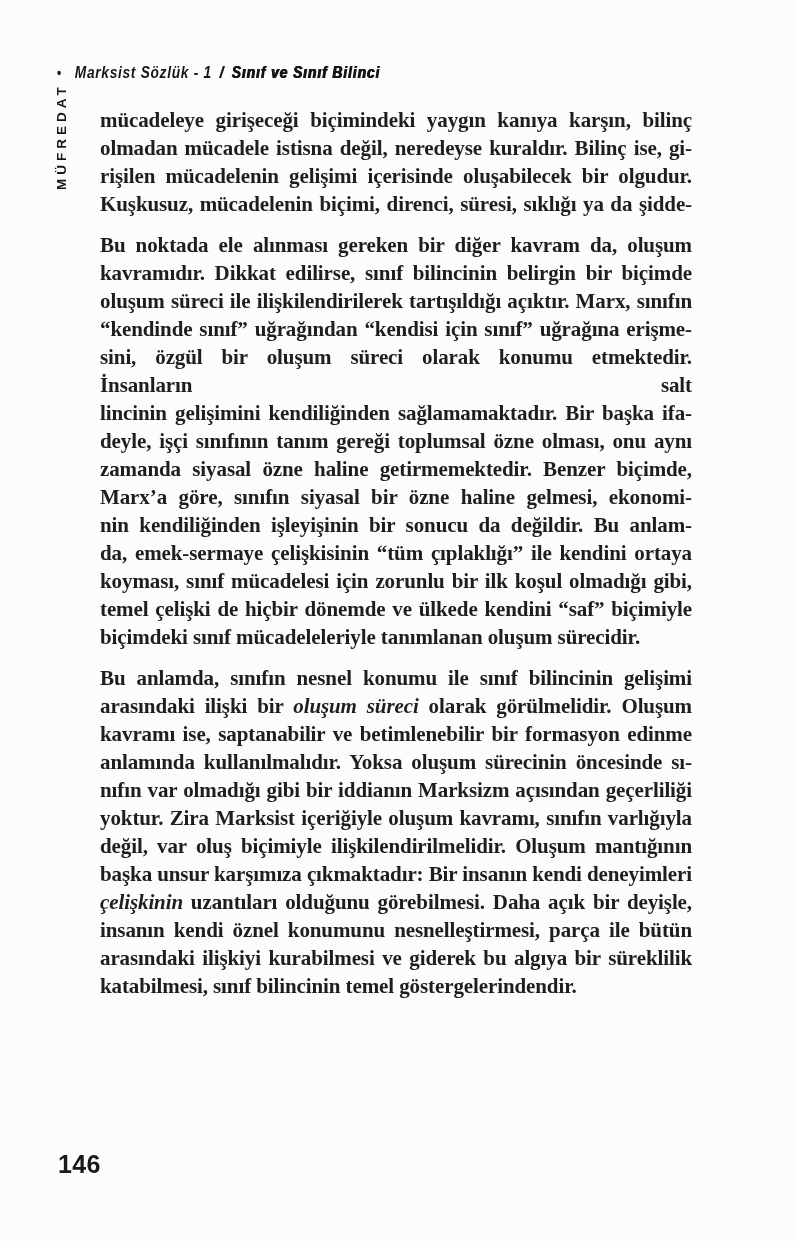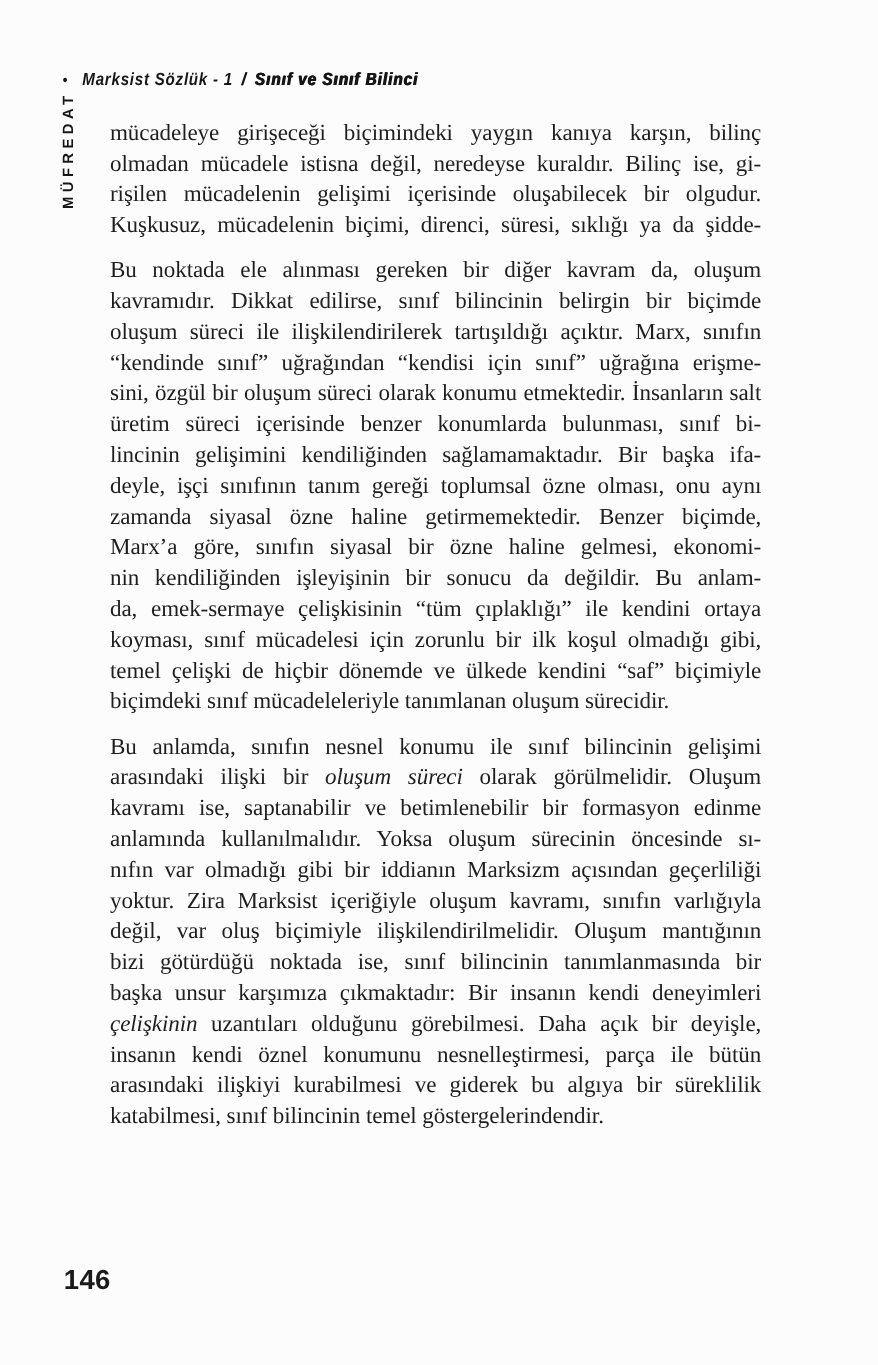--- a/index.html
+++ b/index.html
@@ -64,21 +64,21 @@
     position: absolute;
     left: 100px;
     top: 106px;
     width: 592px;
     font-family: "Liberation Serif", serif;
     font-size: 21px;
     line-height: 28px;
     letter-spacing: -0.1px;
     color: #1e1e1e;
   }
-  .para { margin: 0 0 13px 0; }
+  .para { margin: 0 0 13px 0; font-weight: bold; }
   .line {
     text-align: justify;
     text-align-last: justify;
   }
   .line.last { text-align-last: left; }
   .line em { font-style: italic; }
   
   .page-number {
     position: absolute;
     left: 38px;
@@ -111,40 +111,38 @@
         <div class="line">olmadan mücadele istisna değil, neredeyse kuraldır. Bilinç ise, gi-</div>
         <div class="line">rişilen mücadelenin gelişimi içerisinde oluşabilecek bir olgudur.</div>
         <div class="line">Kuşkusuz, mücadelenin biçimi, direnci, süresi, sıklığı ya da şidde-</div>
       </div>
       <div class="para">
         <div class="line">Bu noktada ele alınması gereken bir diğer kavram da, oluşum</div>
         <div class="line">kavramıdır. Dikkat edilirse, sınıf bilincinin belirgin bir biçimde</div>
         <div class="line">oluşum süreci ile ilişkilendirilerek tartışıldığı açıktır. Marx, sınıfın</div>
         <div class="line">“kendinde sınıf” uğrağından “kendisi için sınıf” uğrağına erişme-</div>
         <div class="line">sini, özgül bir oluşum süreci olarak konumu etmektedir. İnsanların salt</div>
-        <div class="line">üretim süreci içerisinde benzer konumlarda bulunması, sınıf bi-</div>
         <div class="line">lincinin gelişimini kendiliğinden sağlamamaktadır. Bir başka ifa-</div>
         <div class="line">deyle, işçi sınıfının tanım gereği toplumsal özne olması, onu aynı</div>
         <div class="line">zamanda siyasal özne haline getirmemektedir. Benzer biçimde,</div>
         <div class="line">Marx’a göre, sınıfın siyasal bir özne haline gelmesi, ekonomi-</div>
         <div class="line">nin kendiliğinden işleyişinin bir sonucu da değildir. Bu anlam-</div>
         <div class="line">da, emek-sermaye çelişkisinin “tüm çıplaklığı” ile kendini ortaya</div>
         <div class="line">koyması, sınıf mücadelesi için zorunlu bir ilk koşul olmadığı gibi,</div>
         <div class="line">temel çelişki de hiçbir dönemde ve ülkede kendini “saf” biçimiyle</div>
         <div class="line last">biçimdeki sınıf mücadeleleriyle tanımlanan oluşum sürecidir.</div>
       </div>
       <div class="para">
         <div class="line">Bu anlamda, sınıfın nesnel konumu ile sınıf bilincinin gelişimi</div>
         <div class="line">arasındaki ilişki bir <em>oluşum süreci</em> olarak görülmelidir. Oluşum</div>
         <div class="line">kavramı ise, saptanabilir ve betimlenebilir bir formasyon edinme</div>
         <div class="line">anlamında kullanılmalıdır. Yoksa oluşum sürecinin öncesinde sı-</div>
         <div class="line">nıfın var olmadığı gibi bir iddianın Marksizm açısından geçerliliği</div>
         <div class="line">yoktur. Zira Marksist içeriğiyle oluşum kavramı, sınıfın varlığıyla</div>
         <div class="line">değil, var oluş biçimiyle ilişkilendirilmelidir. Oluşum mantığının</div>
-        <div class="line">bizi götürdüğü noktada ise, sınıf bilincinin tanımlanmasında bir</div>
         <div class="line">başka unsur karşımıza çıkmaktadır: Bir insanın kendi deneyimleri</div>
         <div class="line"><em>çelişkinin</em> uzantıları olduğunu görebilmesi. Daha açık bir deyişle,</div>
         <div class="line">insanın kendi öznel konumunu nesnelleştirmesi, parça ile bütün</div>
         <div class="line">arasındaki ilişkiyi kurabilmesi ve giderek bu algıya bir süreklilik</div>
         <div class="line last">katabilmesi, sınıf bilincinin temel göstergelerindendir.</div>
       </div>
     </div>
 
   <div class="page-number">146</div>
 

